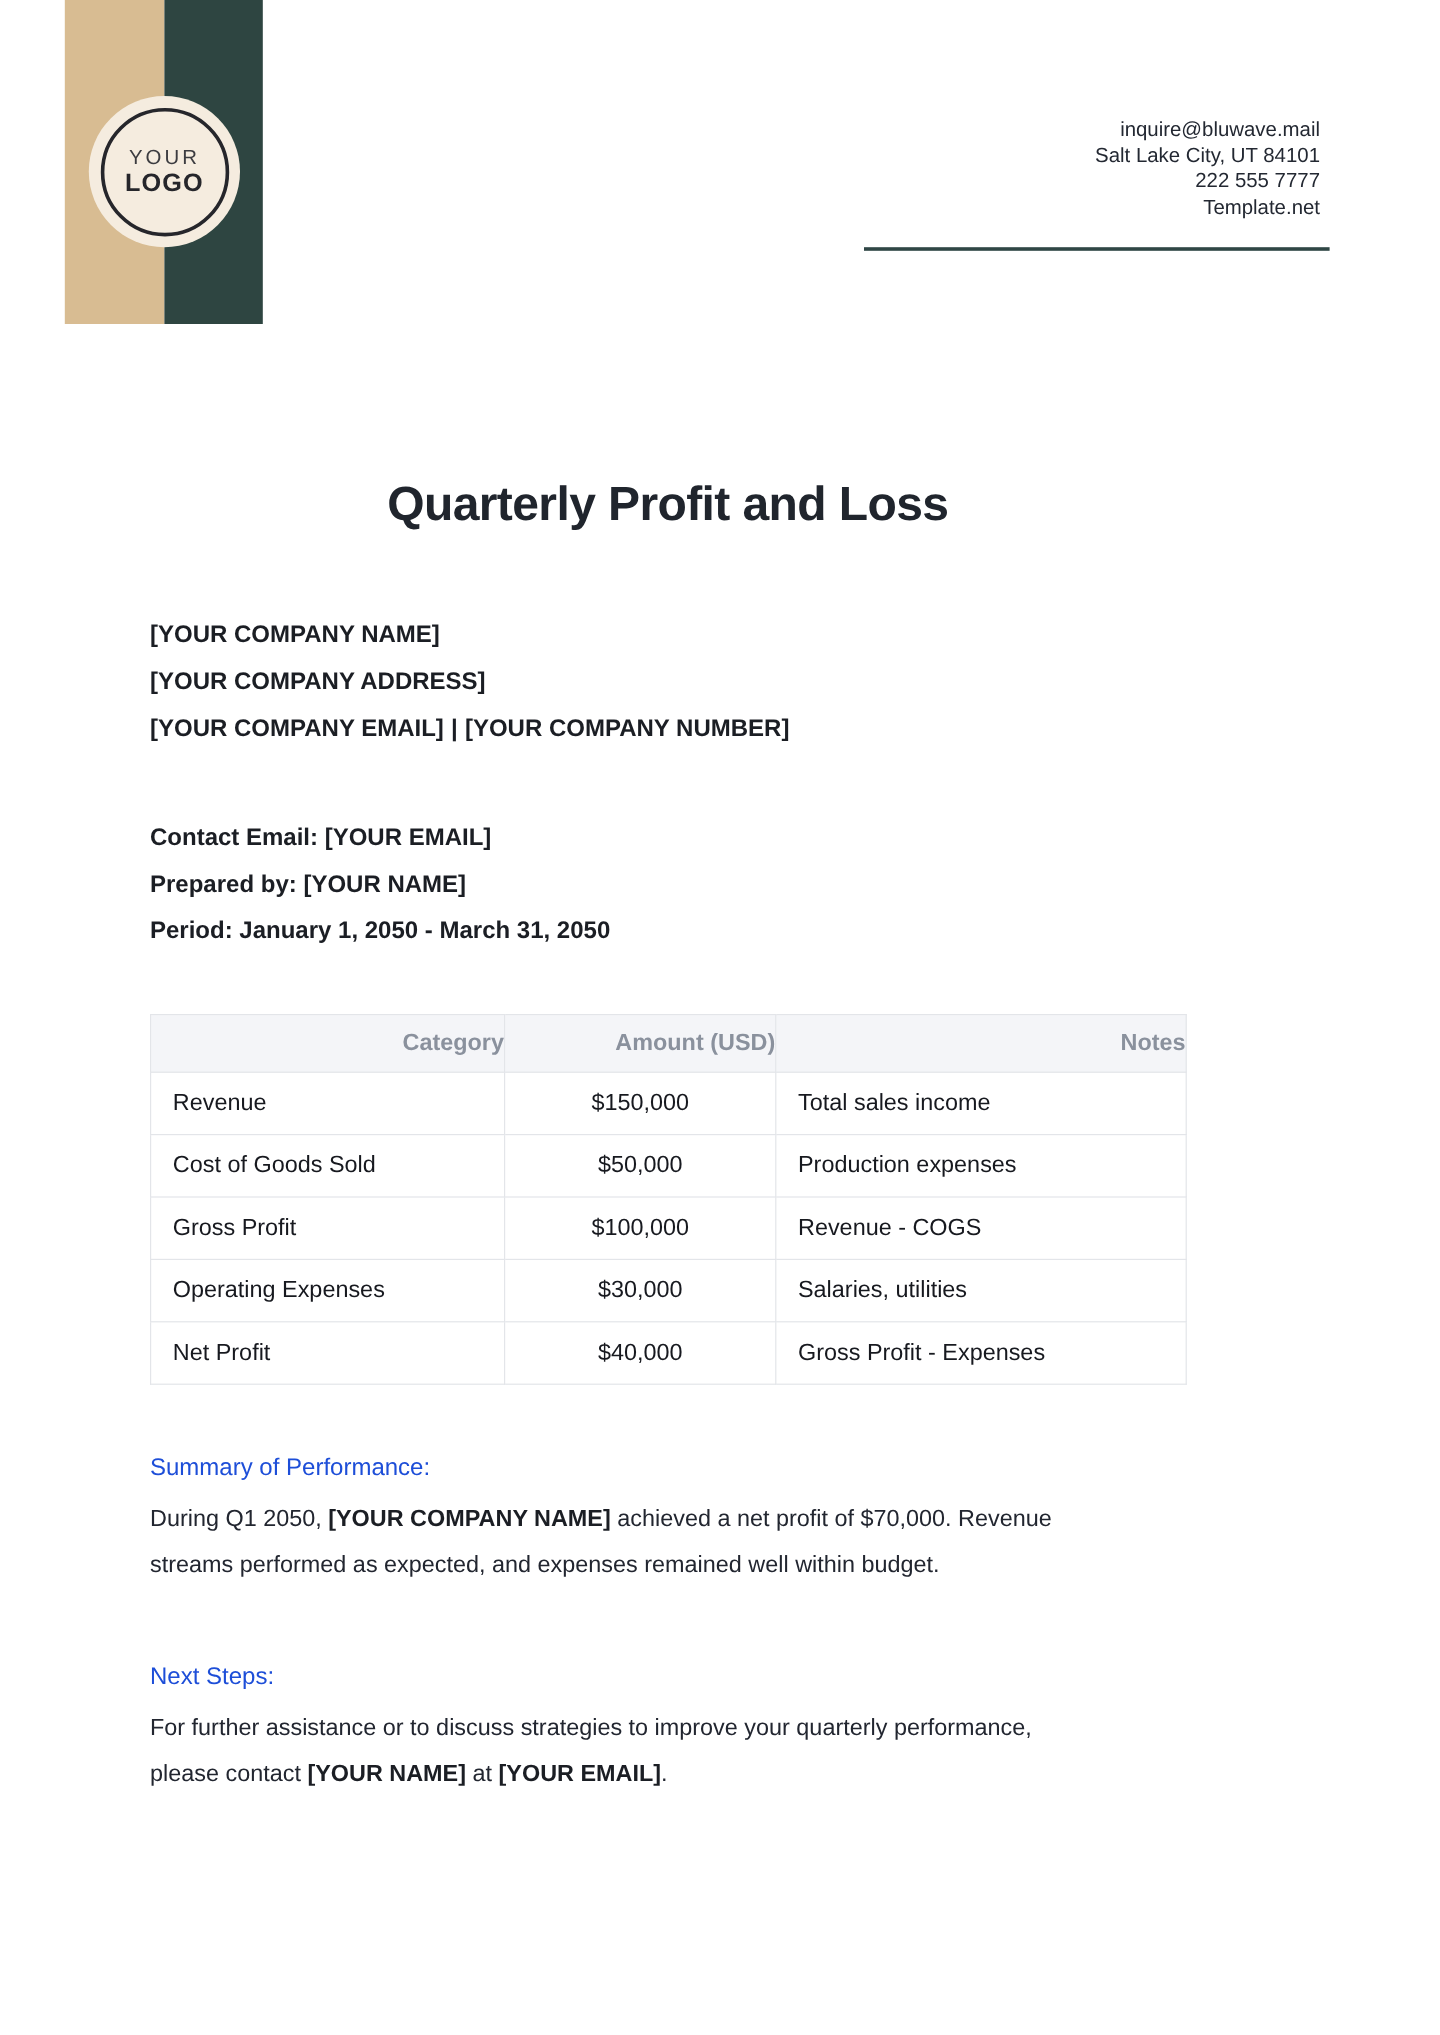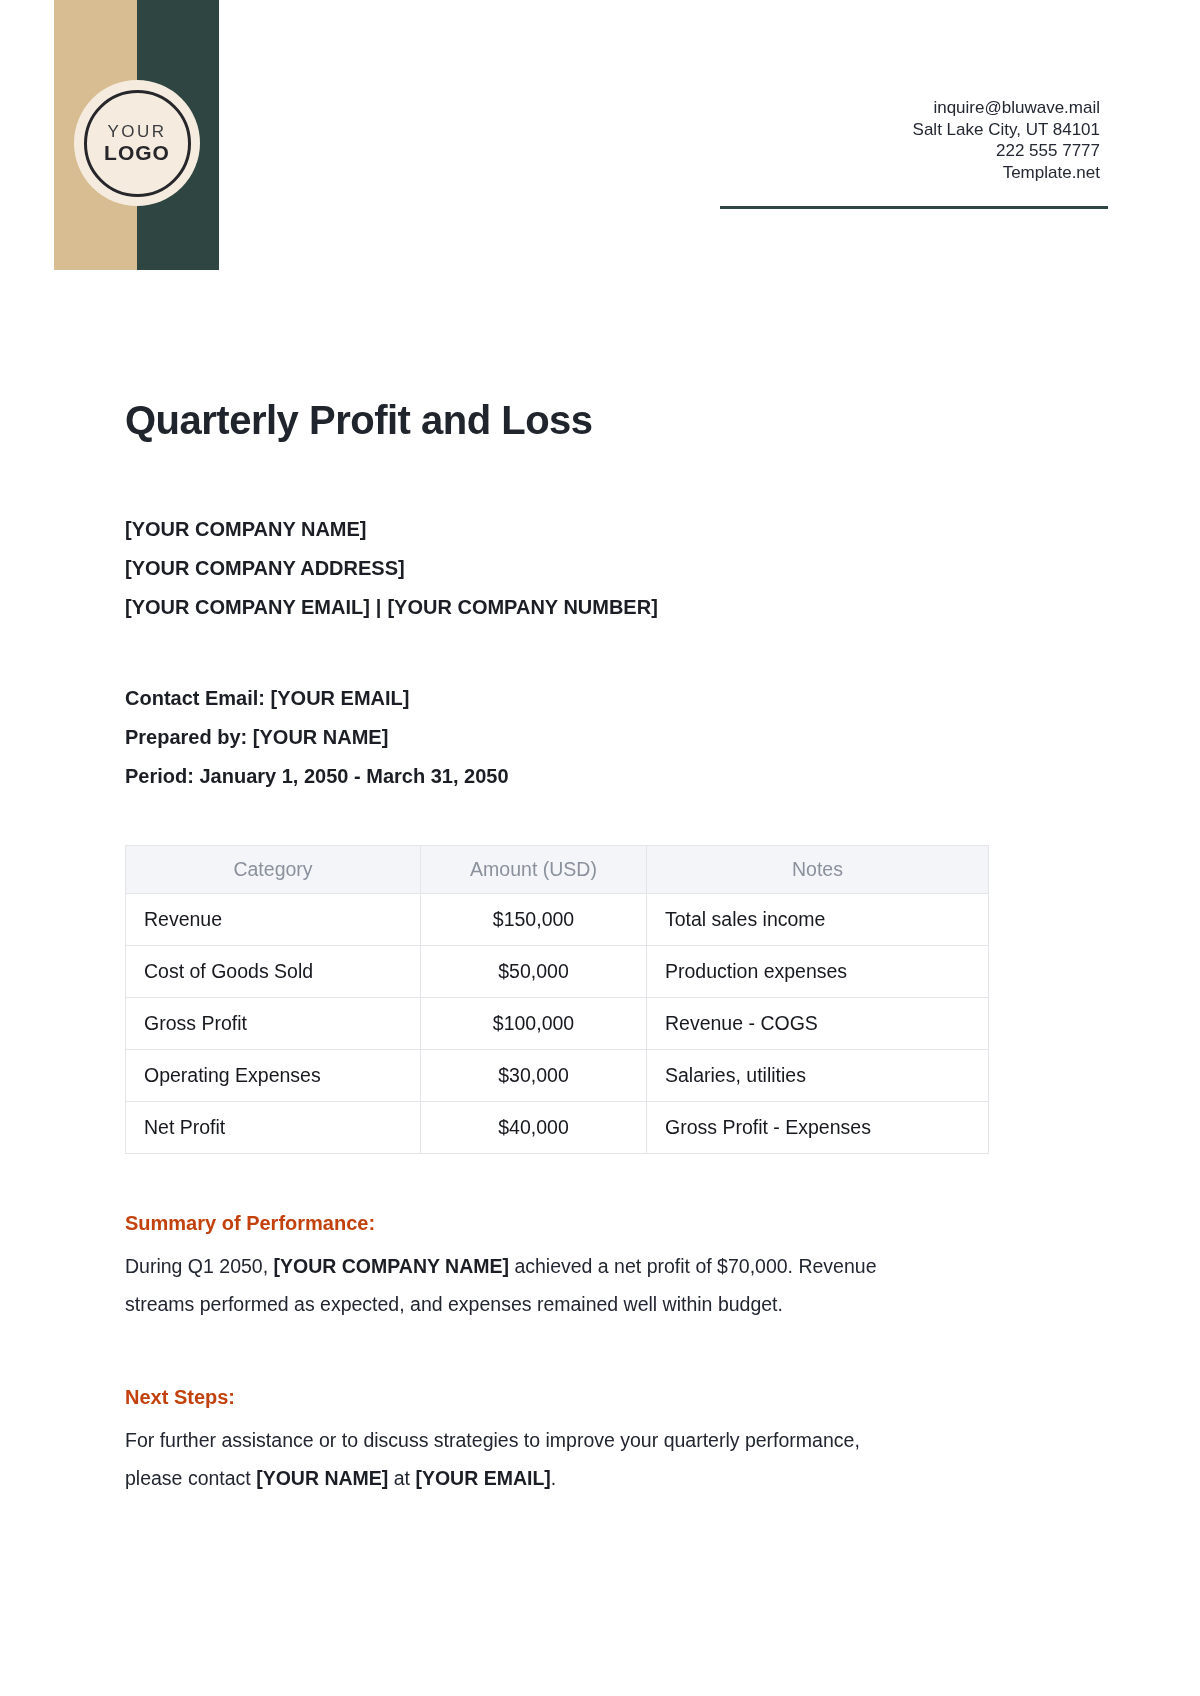--- a/index.html
+++ b/index.html
@@ -32,48 +32,48 @@
   .contact-block {
     position: absolute; top: 97px; right: 100px;
     text-align: right; font-size: 17px; line-height: 21.5px; color: #232832;
   }
   .header-rule { position: absolute; left: 720px; top: 206px; width: 388px; height: 3px; background: var(--rule, #2f4645); }
 
   
   .content { position: absolute; left: 125px; top: 0; width: 863px; }
 
   .doc-title {
-    margin-top: 396px; 
+    margin-top: 396px; text-align: center;
     font-size: 40px; font-weight: 700; line-height: 48px;
     color: #20252d; letter-spacing: -0.5px;
   }
 
   .company-block { margin-top: 66px; font-size: 20px; font-weight: 700; line-height: 39px; color: #1b1e24; }
   .company-sep { font-weight: 700; padding: 0 6px; }
 
   .prepared-block { margin-top: 52px; font-size: 20px; font-weight: 700; line-height: 39px; color: #1b1e24; }
 
   .period-line { font-size: 20px; font-weight: 700; line-height: 39px; color: #1b1e24; }
 
   
   table.pl-table { margin-top: 49px; width: 863px; border-collapse: collapse; table-layout: fixed; }
   .pl-table th, .pl-table td { border: 1px solid var(--border, #e3e5e9); }
   .pl-table th {
     height: 48px; background: var(--header-bg, #f4f5f8);
-    font-size: 19.5px; font-weight: 400; color: var(--header-text, #8a919d);
-    text-align: center;
+    font-size: 19.5px; font-weight: 700; color: var(--header-text, #8a919d);
+    text-align: right;
   }
   .pl-table td { height: 52px; font-size: 19.5px; color: #17191f; padding-left: 18px; }
   .pl-table td.amount { text-align: center; padding-left: 0; }
   .col-category { width: 295px; }
   .col-amount { width: 226px; }
   .col-notes { width: 342px; }
 
   
-  .section-heading { font-size: 20px; font-weight: 700; line-height: 38px; color: #c2410c; }
+  .section-heading { font-size: 20px; font-weight: 400; line-height: 38px; color: #1d4ed8; }
   .summary-block { margin-top: 50px; }
   .next-block { margin-top: 55px; }
   .para { margin-top: 5px; font-size: 19.5px; line-height: 38px; color: #222630; }
   .para b { font-weight: 700; color: #1b1e24; }
 </style>
 </head>
 <body>
 
 <div class="logo-block">
   <div class="stripe-tan"></div>

